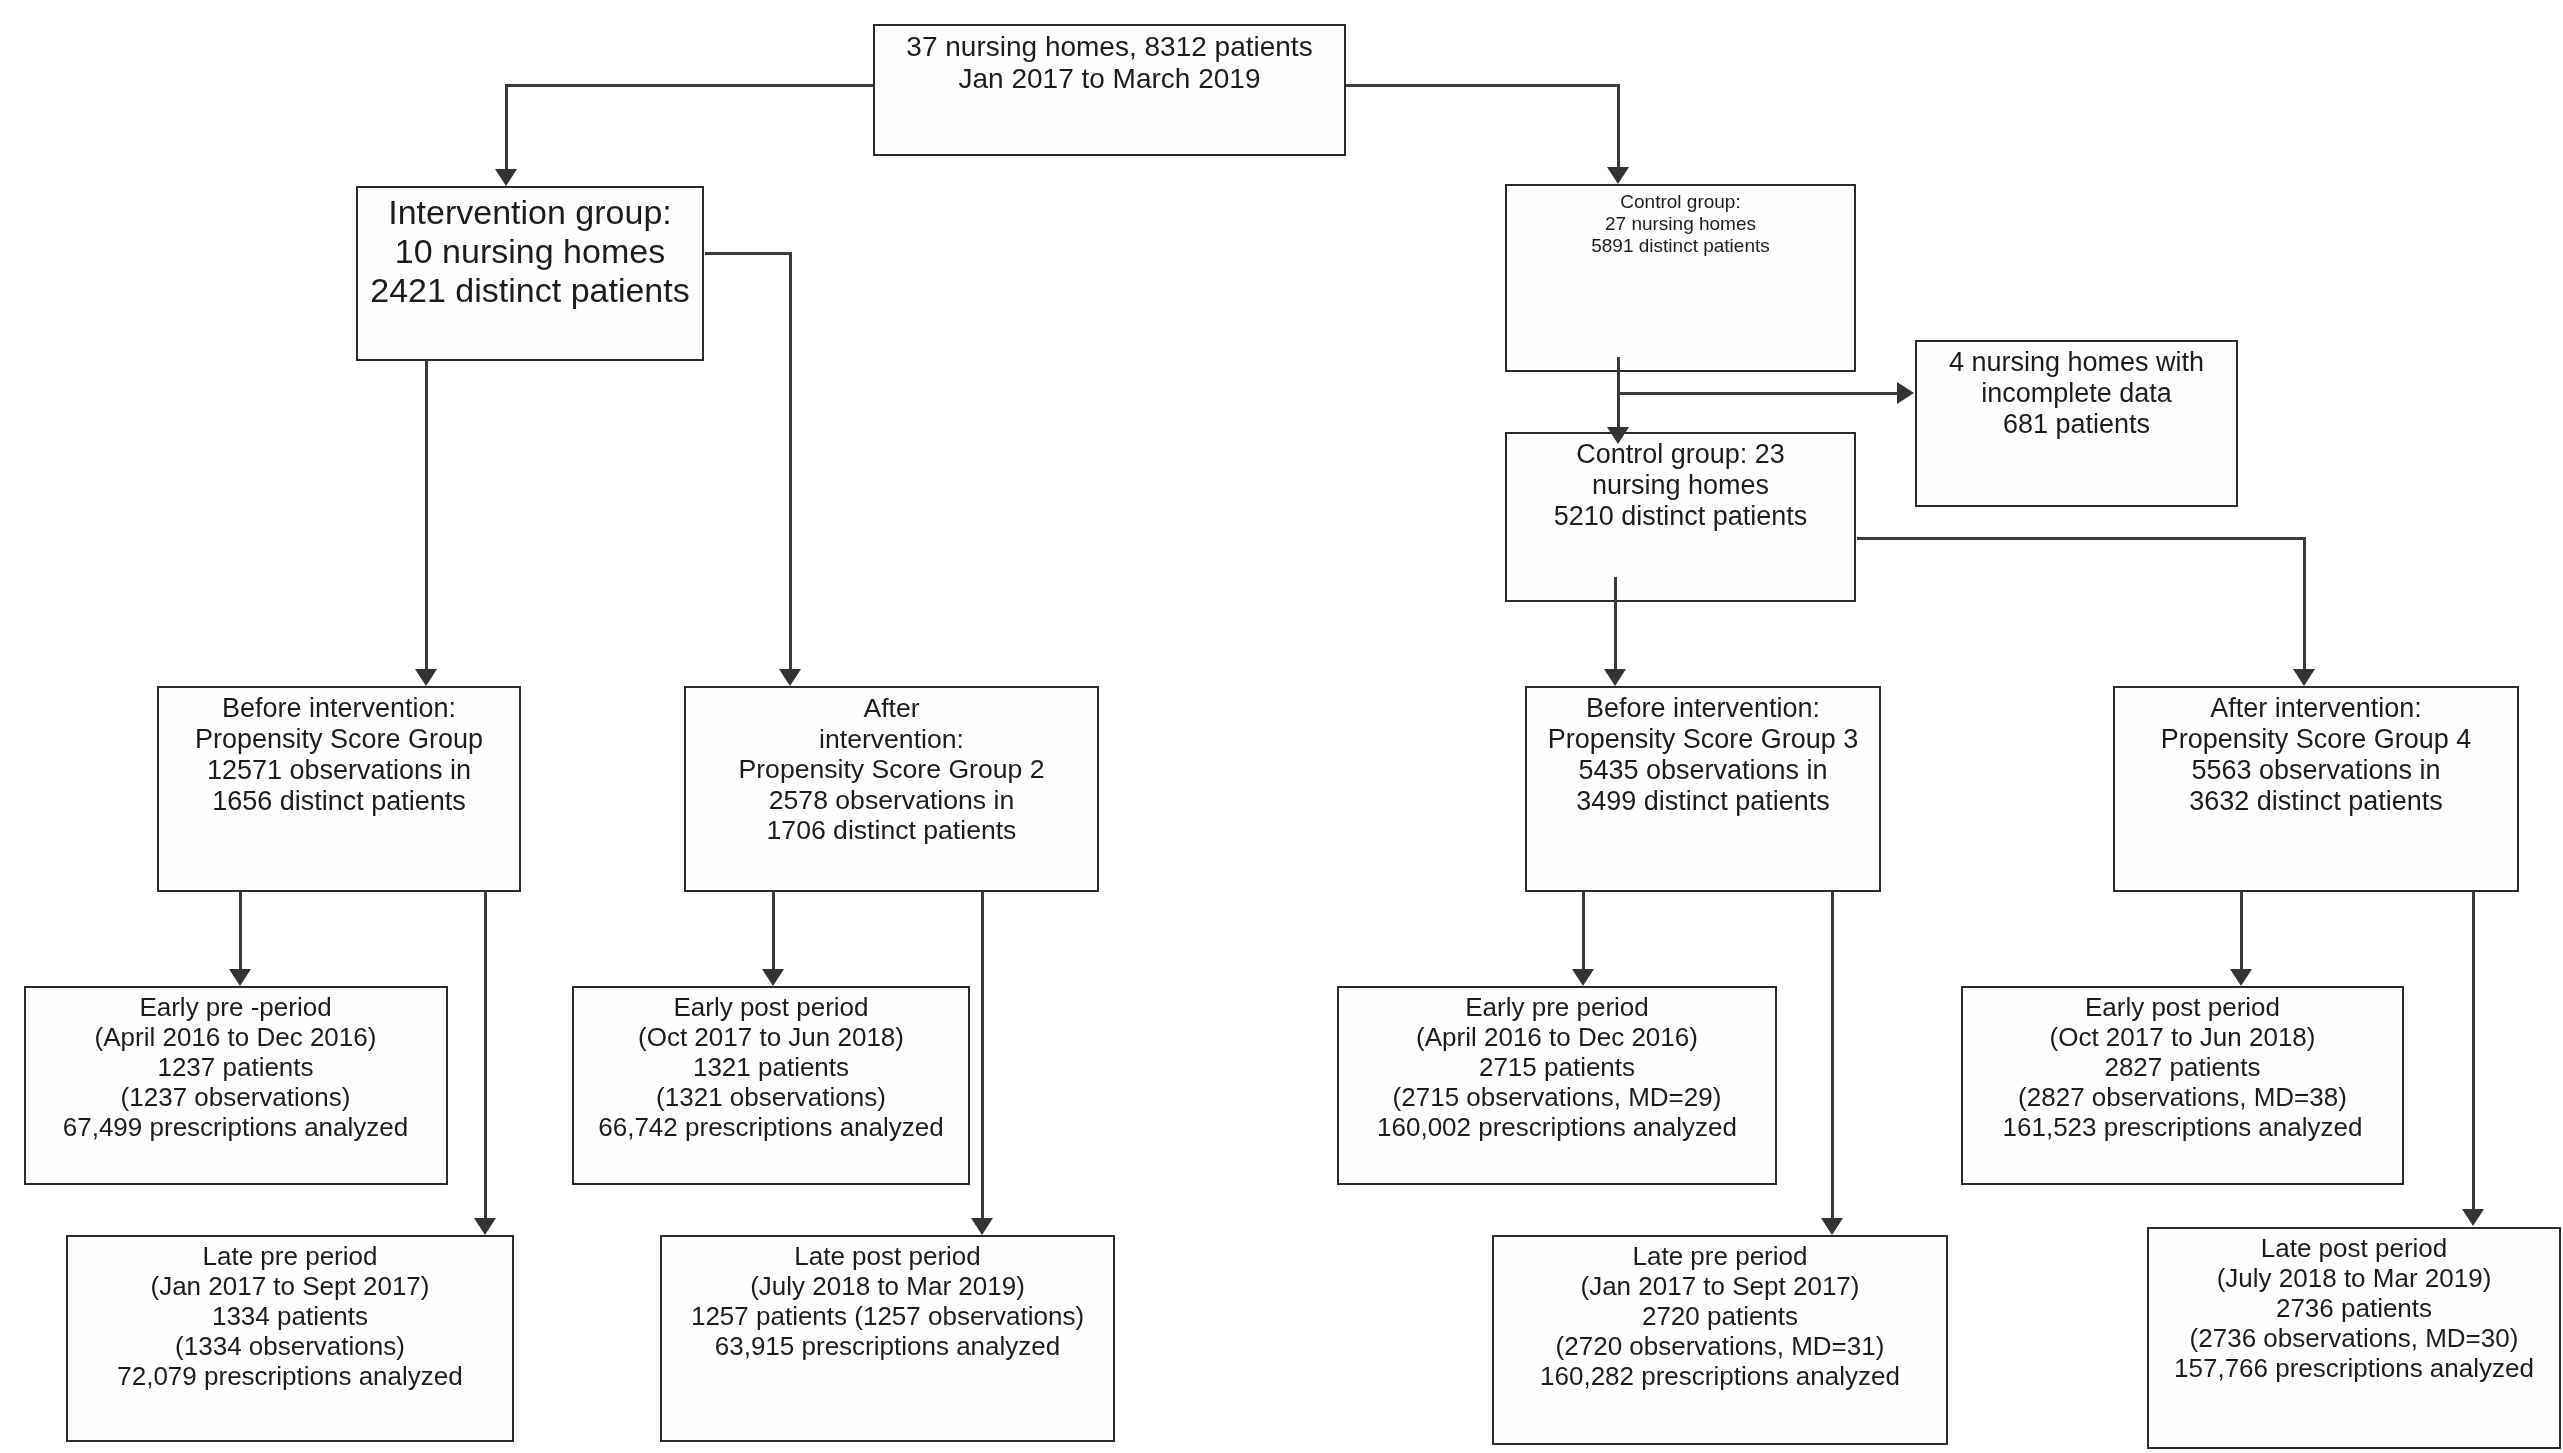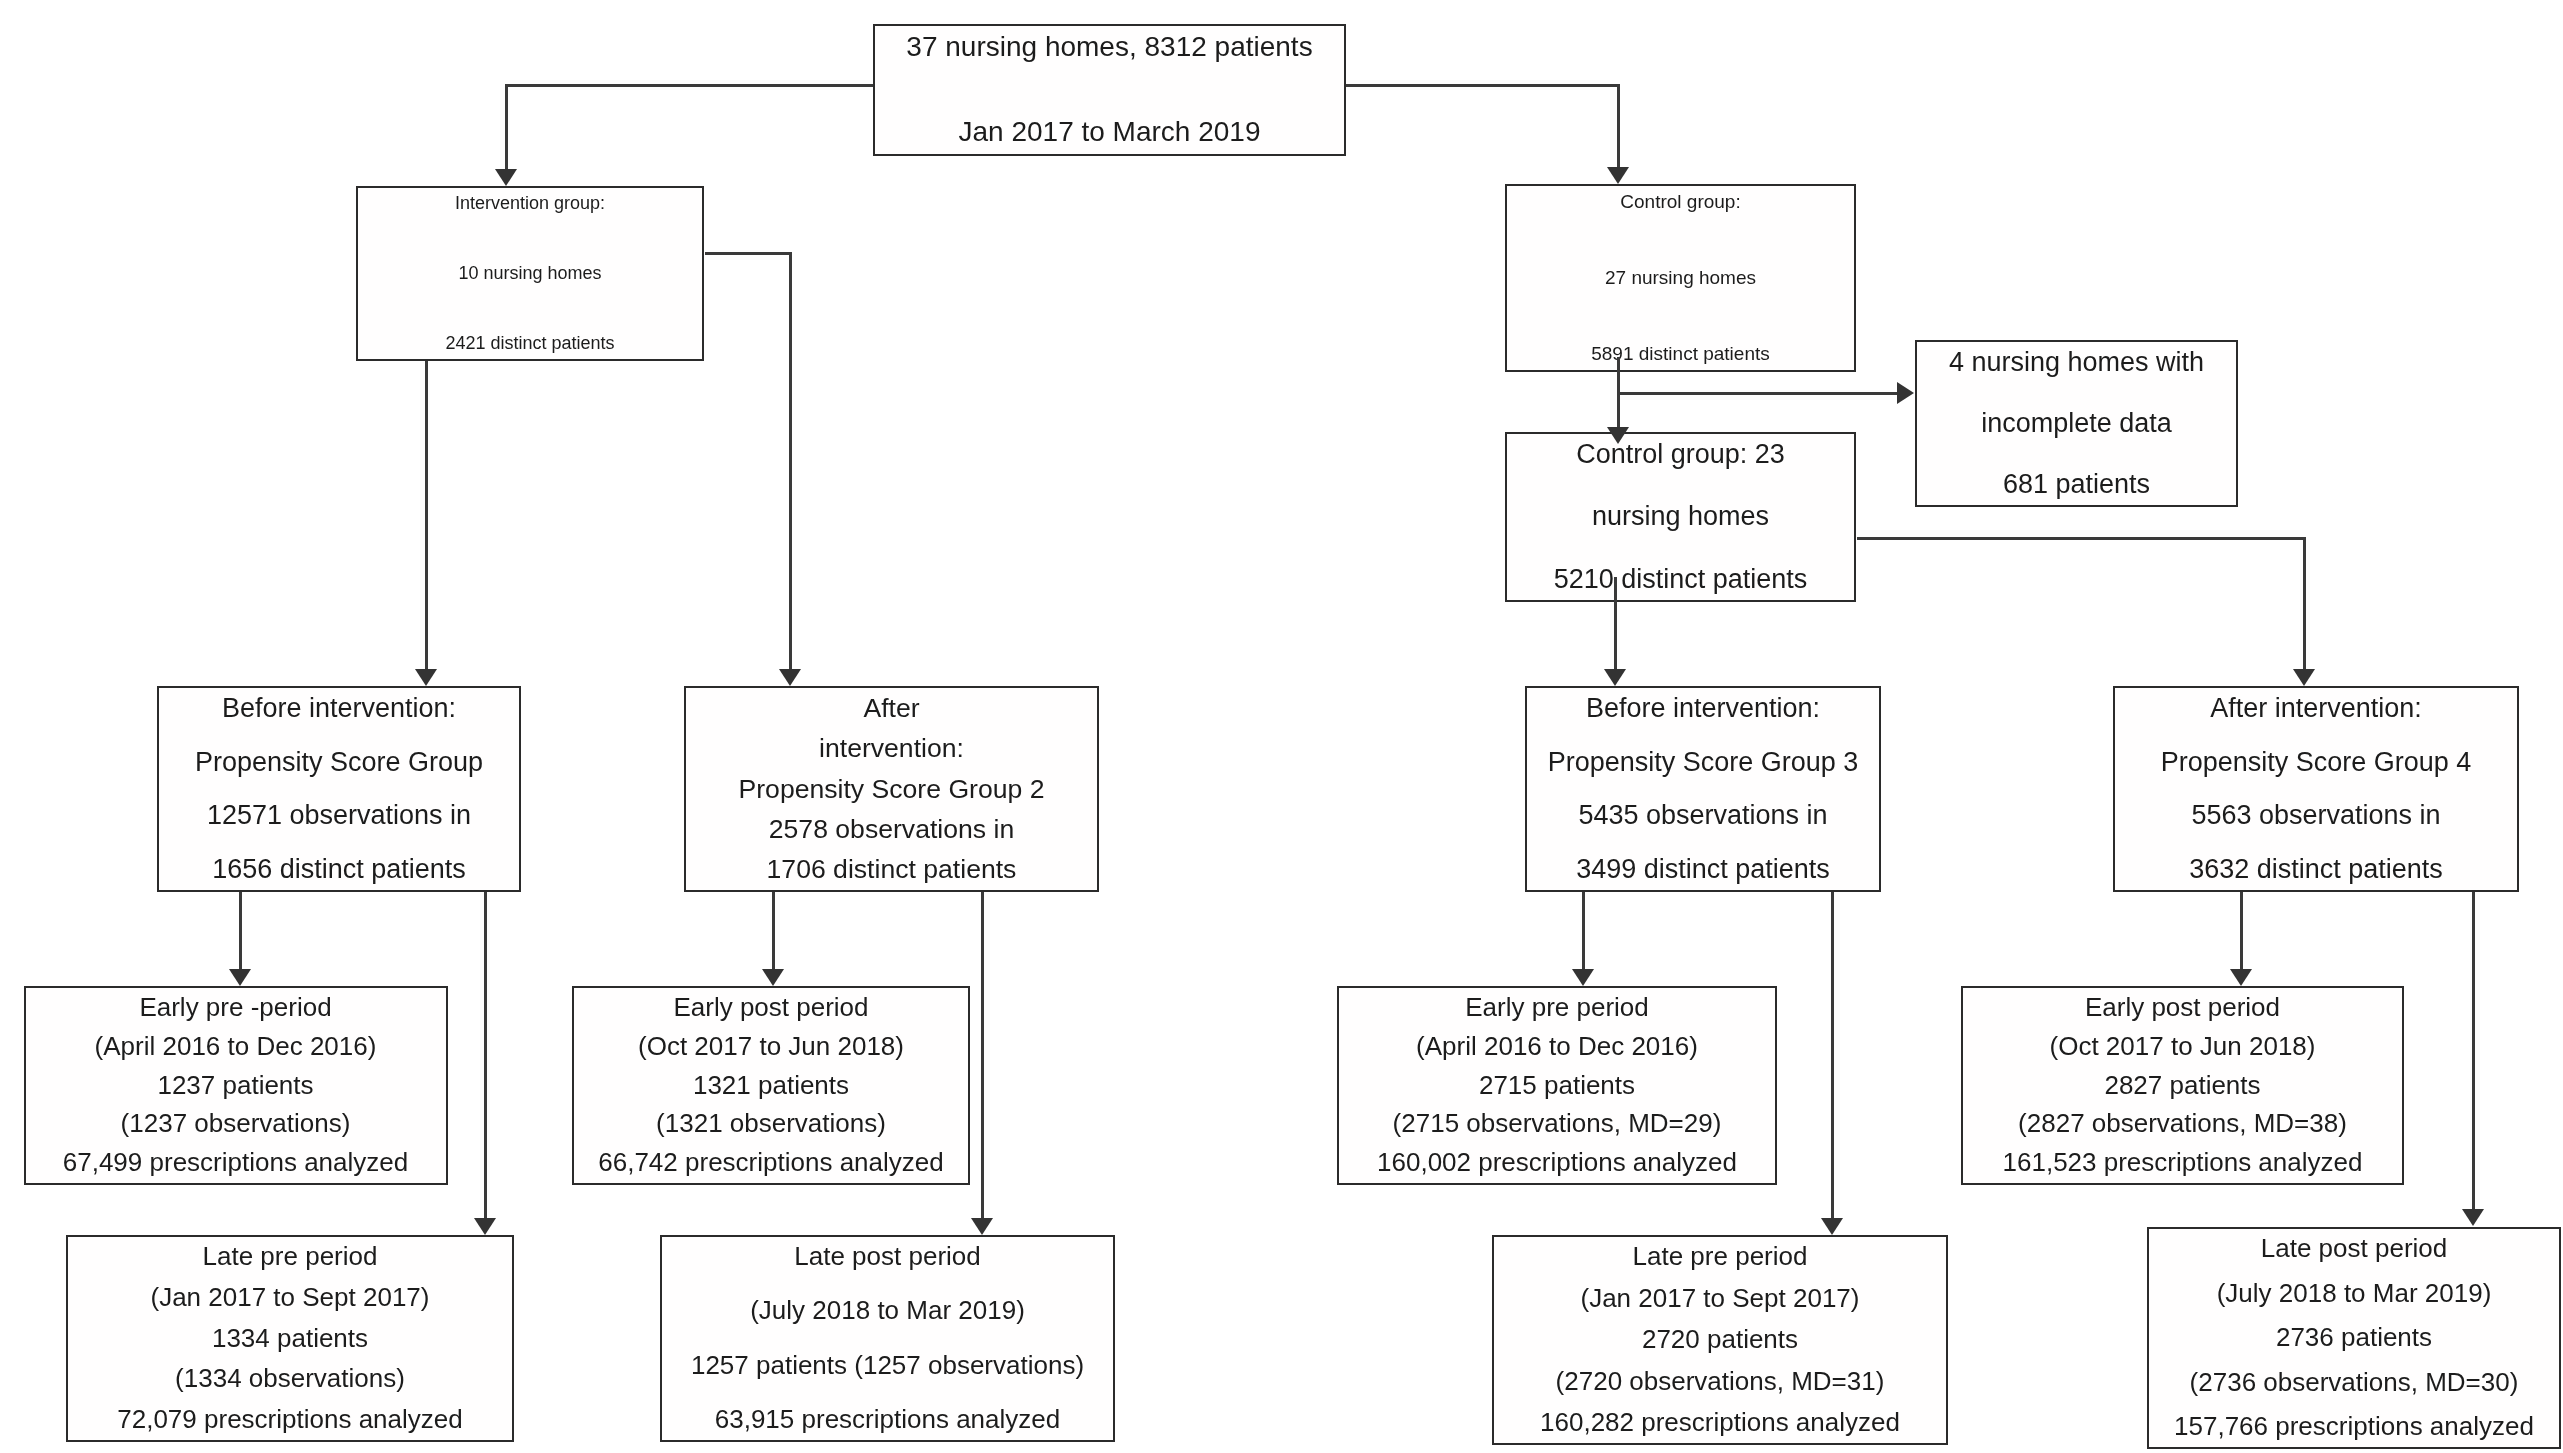--- a/index.html
+++ b/index.html
@@ -4,27 +4,27 @@
 <style>
   html,body{margin:0;padding:0;}
   body{
     width:2563px;height:1453px;position:relative;background:#ffffff;
     font-family:"Liberation Sans","DejaVu Sans",sans-serif;color:#1c1c1c;overflow:hidden;
   }
   .diagram{position:absolute;inset:0;}
   .box{
     position:absolute;box-sizing:border-box;background:#fffefe;
     border:2.5px solid #2b2b2b;
-    display:flex;flex-direction:column;justify-content:space-between;align-items:center;
+    display:flex;flex-direction:column;justify-content:flex-start;align-items:center;
     text-align:center;padding:5px 16px;
   }
   .box .ln{display:block;line-height:1.15;white-space:nowrap;}
   
   #b-root{left:873px;top:23.5px;width:473px;height:132px;font-size:28px;}
-  #b-int {left:356px;top:186px;width:348px;height:175px;font-size:18px;}
+  #b-int {left:356px;top:186px;width:348px;height:175px;font-size:34px;}
   #b-ctl {left:1505px;top:184px;width:351px;height:188px;font-size:19px;}
   #b-exc {left:1915px;top:340px;width:323px;height:167px;font-size:27px;}
   #b-c23 {left:1505px;top:432px;width:351px;height:170px;font-size:27px;}
   #b-bi1 {left:157px;top:686px;width:364px;height:206px;font-size:27px;}
   #b-ai2 {left:684px;top:686px;width:415px;height:206px;font-size:26.6px;}
   #b-bi3 {left:1525px;top:686px;width:356px;height:206px;font-size:27px;}
   #b-ai4 {left:2113px;top:686px;width:406px;height:206px;font-size:27px;}
   #b-ep1 {left:23.5px;top:986px;width:424px;height:199px;font-size:26px;}
   #b-eo2 {left:572px;top:986px;width:398px;height:199px;font-size:26px;}
   #b-ep3 {left:1309px;top:986px;width:440px;height:199px;font-size:26px;margin-left:28px;}

